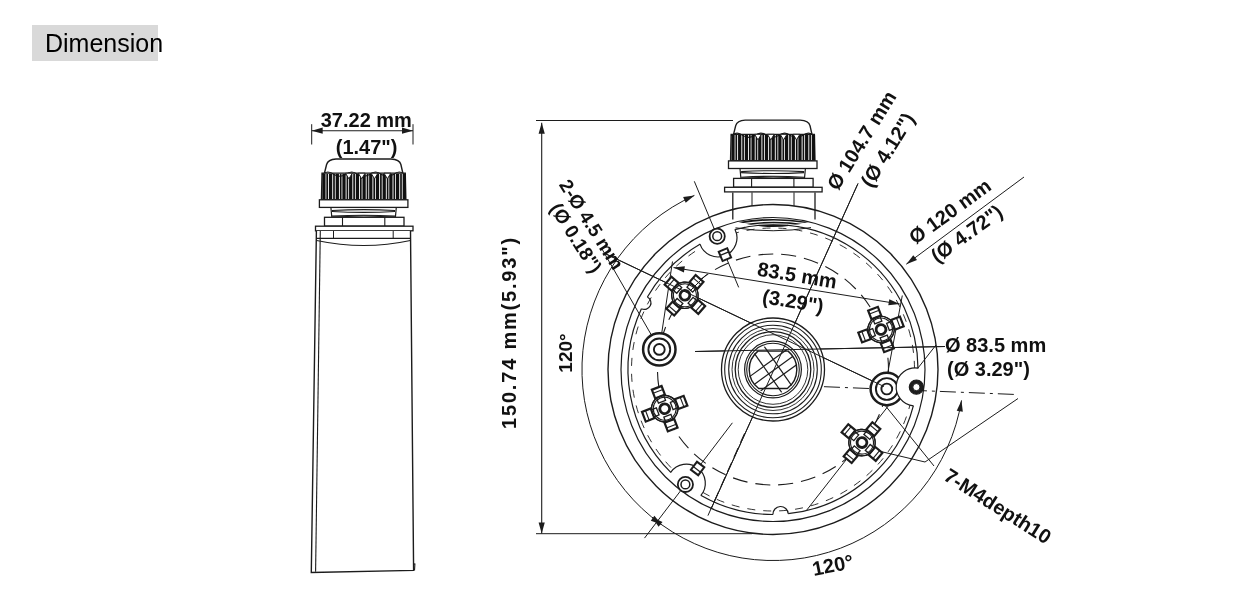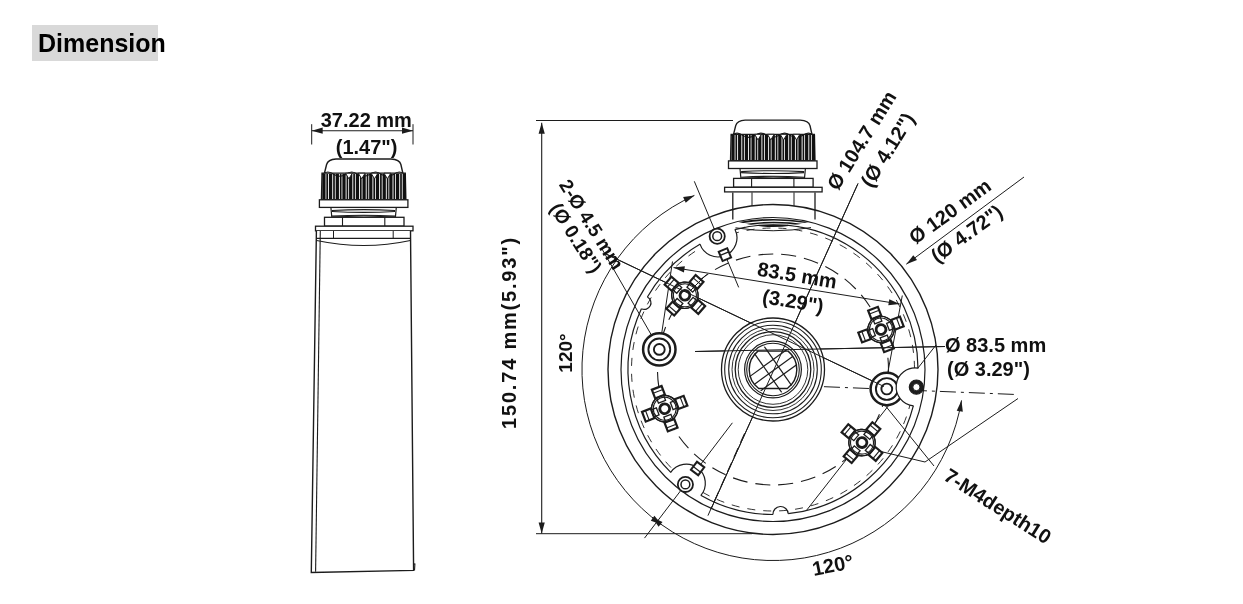--- a/index.html
+++ b/index.html
@@ -1,16 +1,16 @@
 <!DOCTYPE html>
 <html><head><meta charset="utf-8"><style>
 html,body{margin:0;padding:0;background:#ffffff;width:1243px;height:604px;overflow:hidden}
 svg{display:block}
 text{font-family:"Liberation Sans",sans-serif}
-.title{position:absolute;left:32px;top:25px;width:126px;height:36px;background:#d9d9d9;font-family:"Liberation Sans",sans-serif;font-weight:700;font-size:25px;color:#000;line-height:36px;padding-left:6px;box-sizing:border-box}
+.title{position:absolute;left:32px;top:25px;width:126px;height:36px;background:#d9d9d9;font-family:"Liberation Sans",sans-serif;font-weight:400;font-size:25px;color:#000;line-height:36px;padding-left:13px;box-sizing:border-box}
 </style></head><body>
 <div class="title">Dimension</div>
 <svg width="1243" height="604" viewBox="0 0 1243 604">
 <circle cx="773" cy="369.5" r="165" fill="none" stroke="#1c1c1c" stroke-width="1.4"></circle>
 <circle cx="773" cy="369.5" r="152" fill="none" stroke="#1c1c1c" stroke-width="1.2"></circle>
 <path d="M773,514.5 A145,145 0 0 1 700.7,495.2" fill="none" stroke="#1c1c1c" stroke-width="1.2"></path>
 <path d="M671,472.6 A145,145 0 0 1 641.4,308.7" fill="none" stroke="#1c1c1c" stroke-width="1.2"></path>
 <path d="M647.4,297 A145,145 0 0 1 700.3,244.1" fill="none" stroke="#1c1c1c" stroke-width="1.2"></path>
 <path d="M734.7,229.6 A145,145 0 0 1 918,368.5" fill="none" stroke="#1c1c1c" stroke-width="1.2"></path>
 <path d="M913.4,405.6 A145,145 0 0 1 788.2,513.7" fill="none" stroke="#1c1c1c" stroke-width="1.2"></path>

